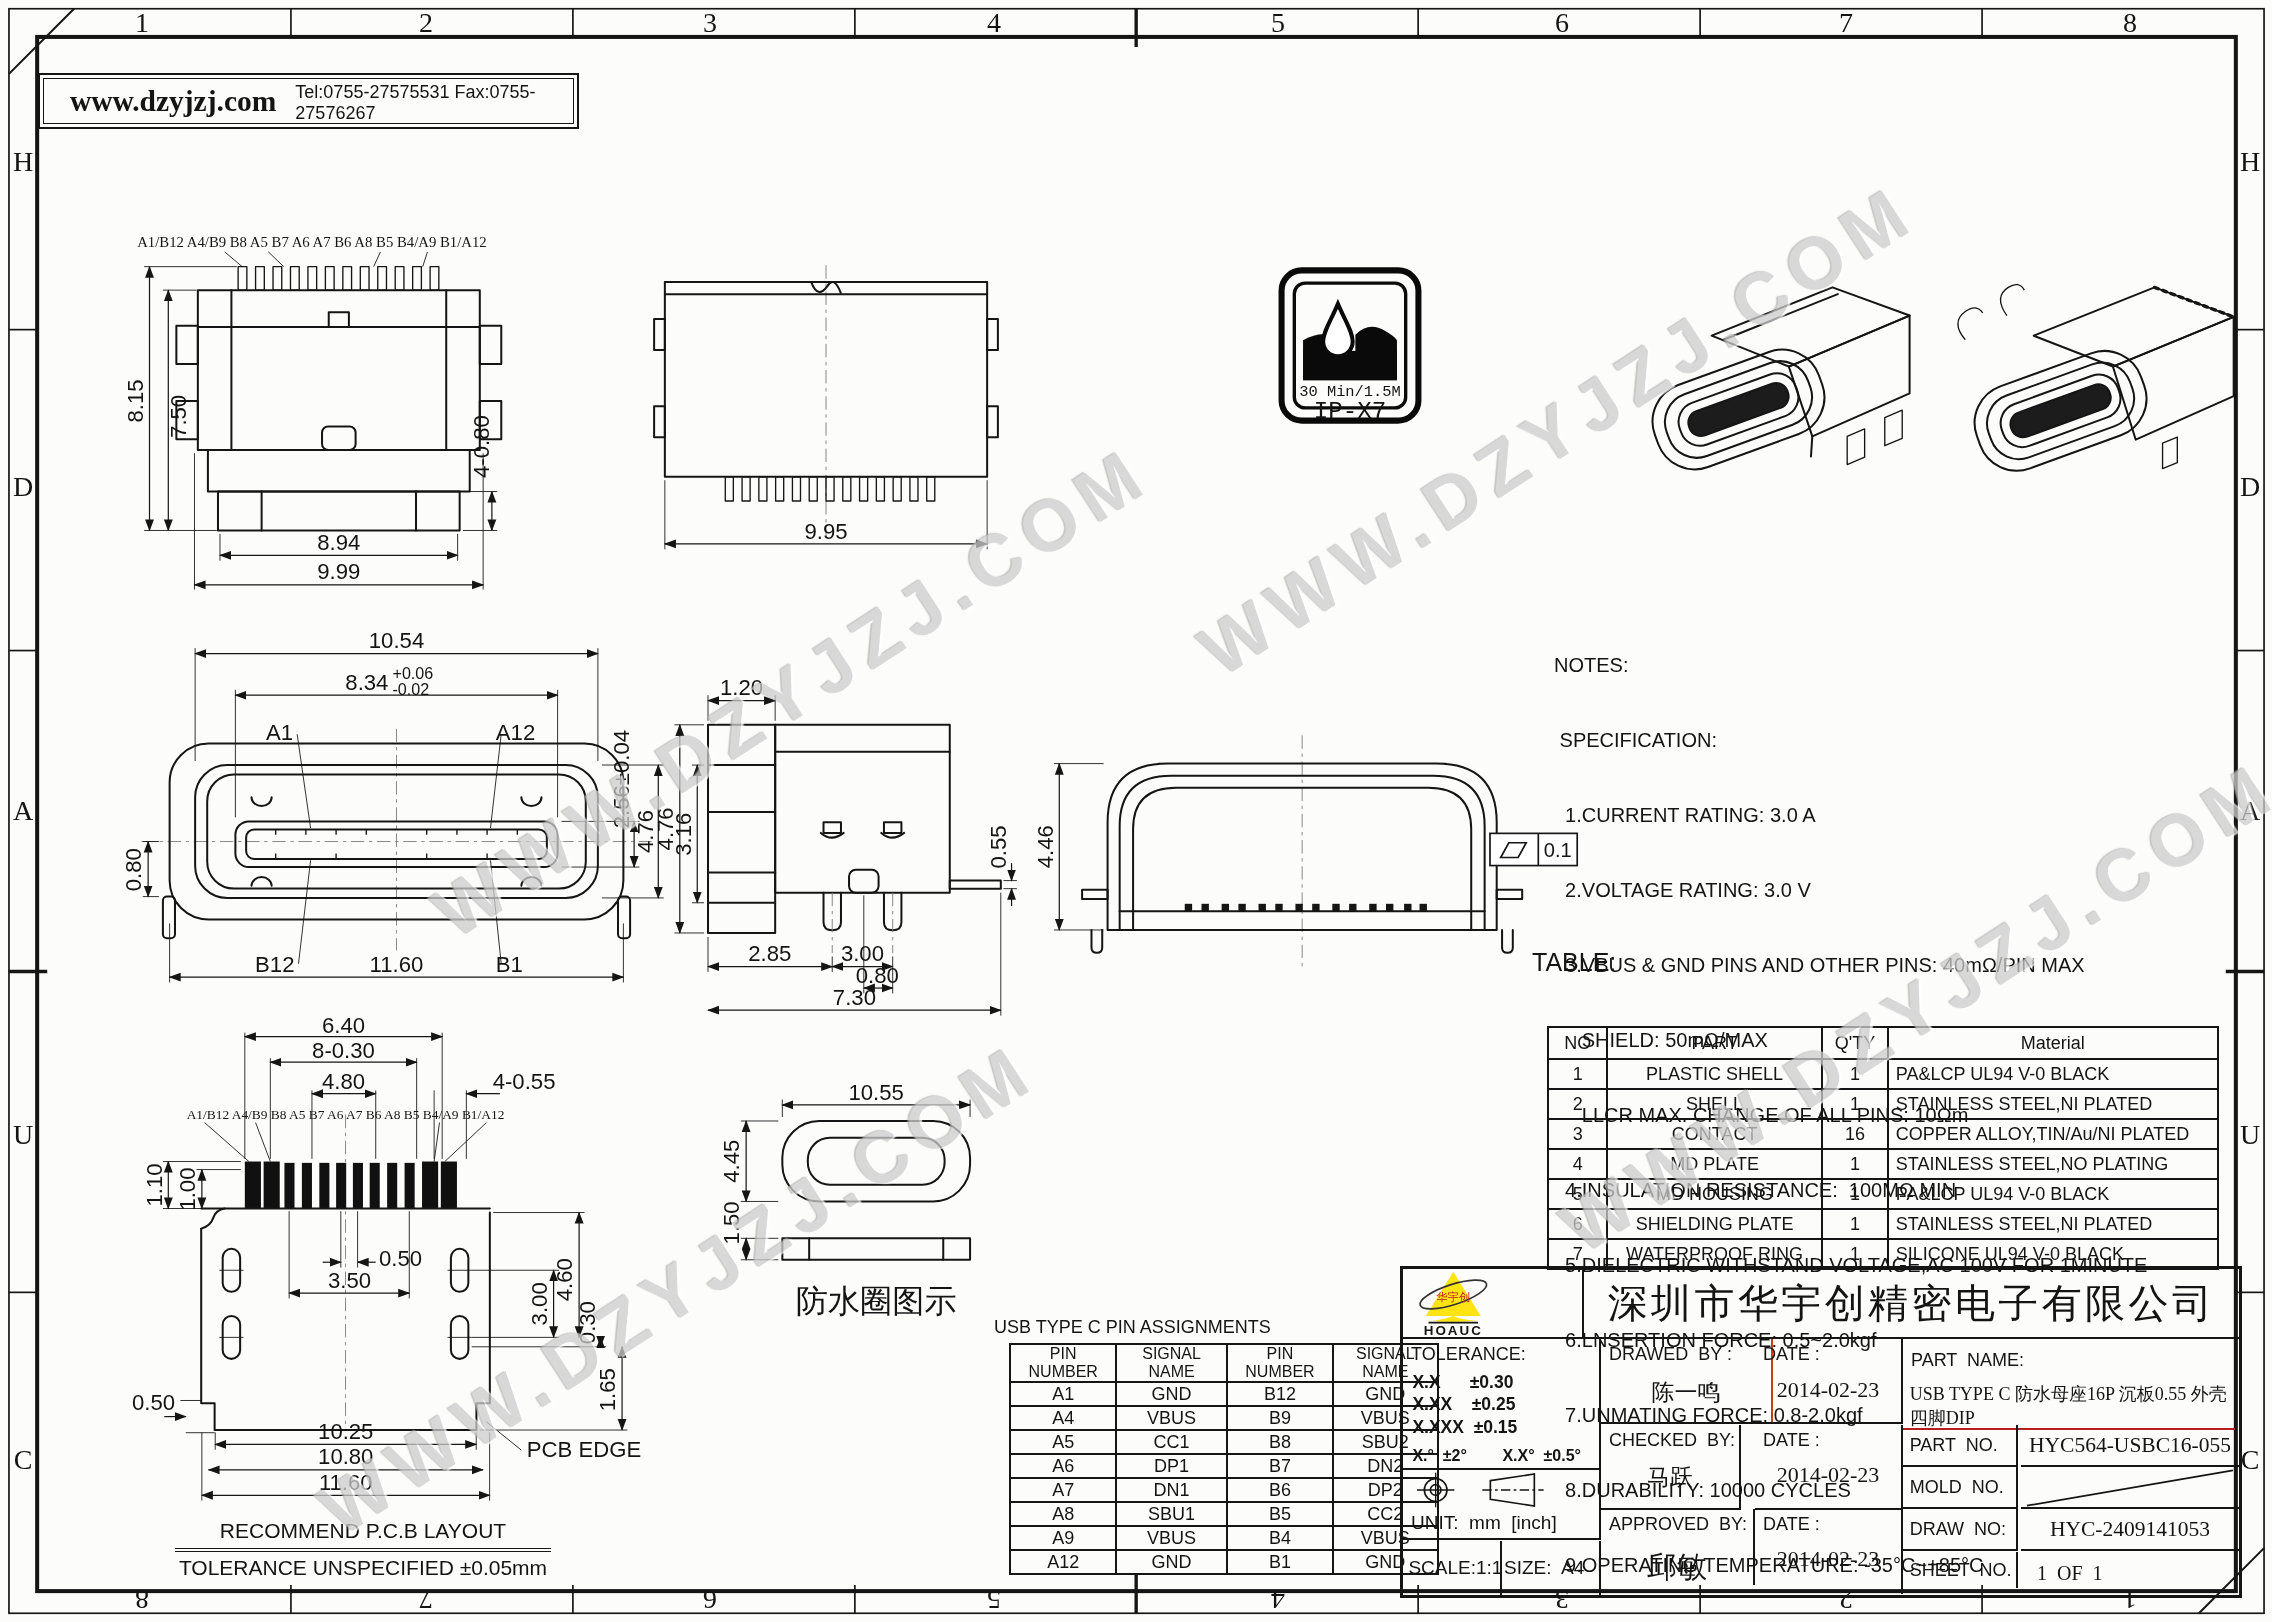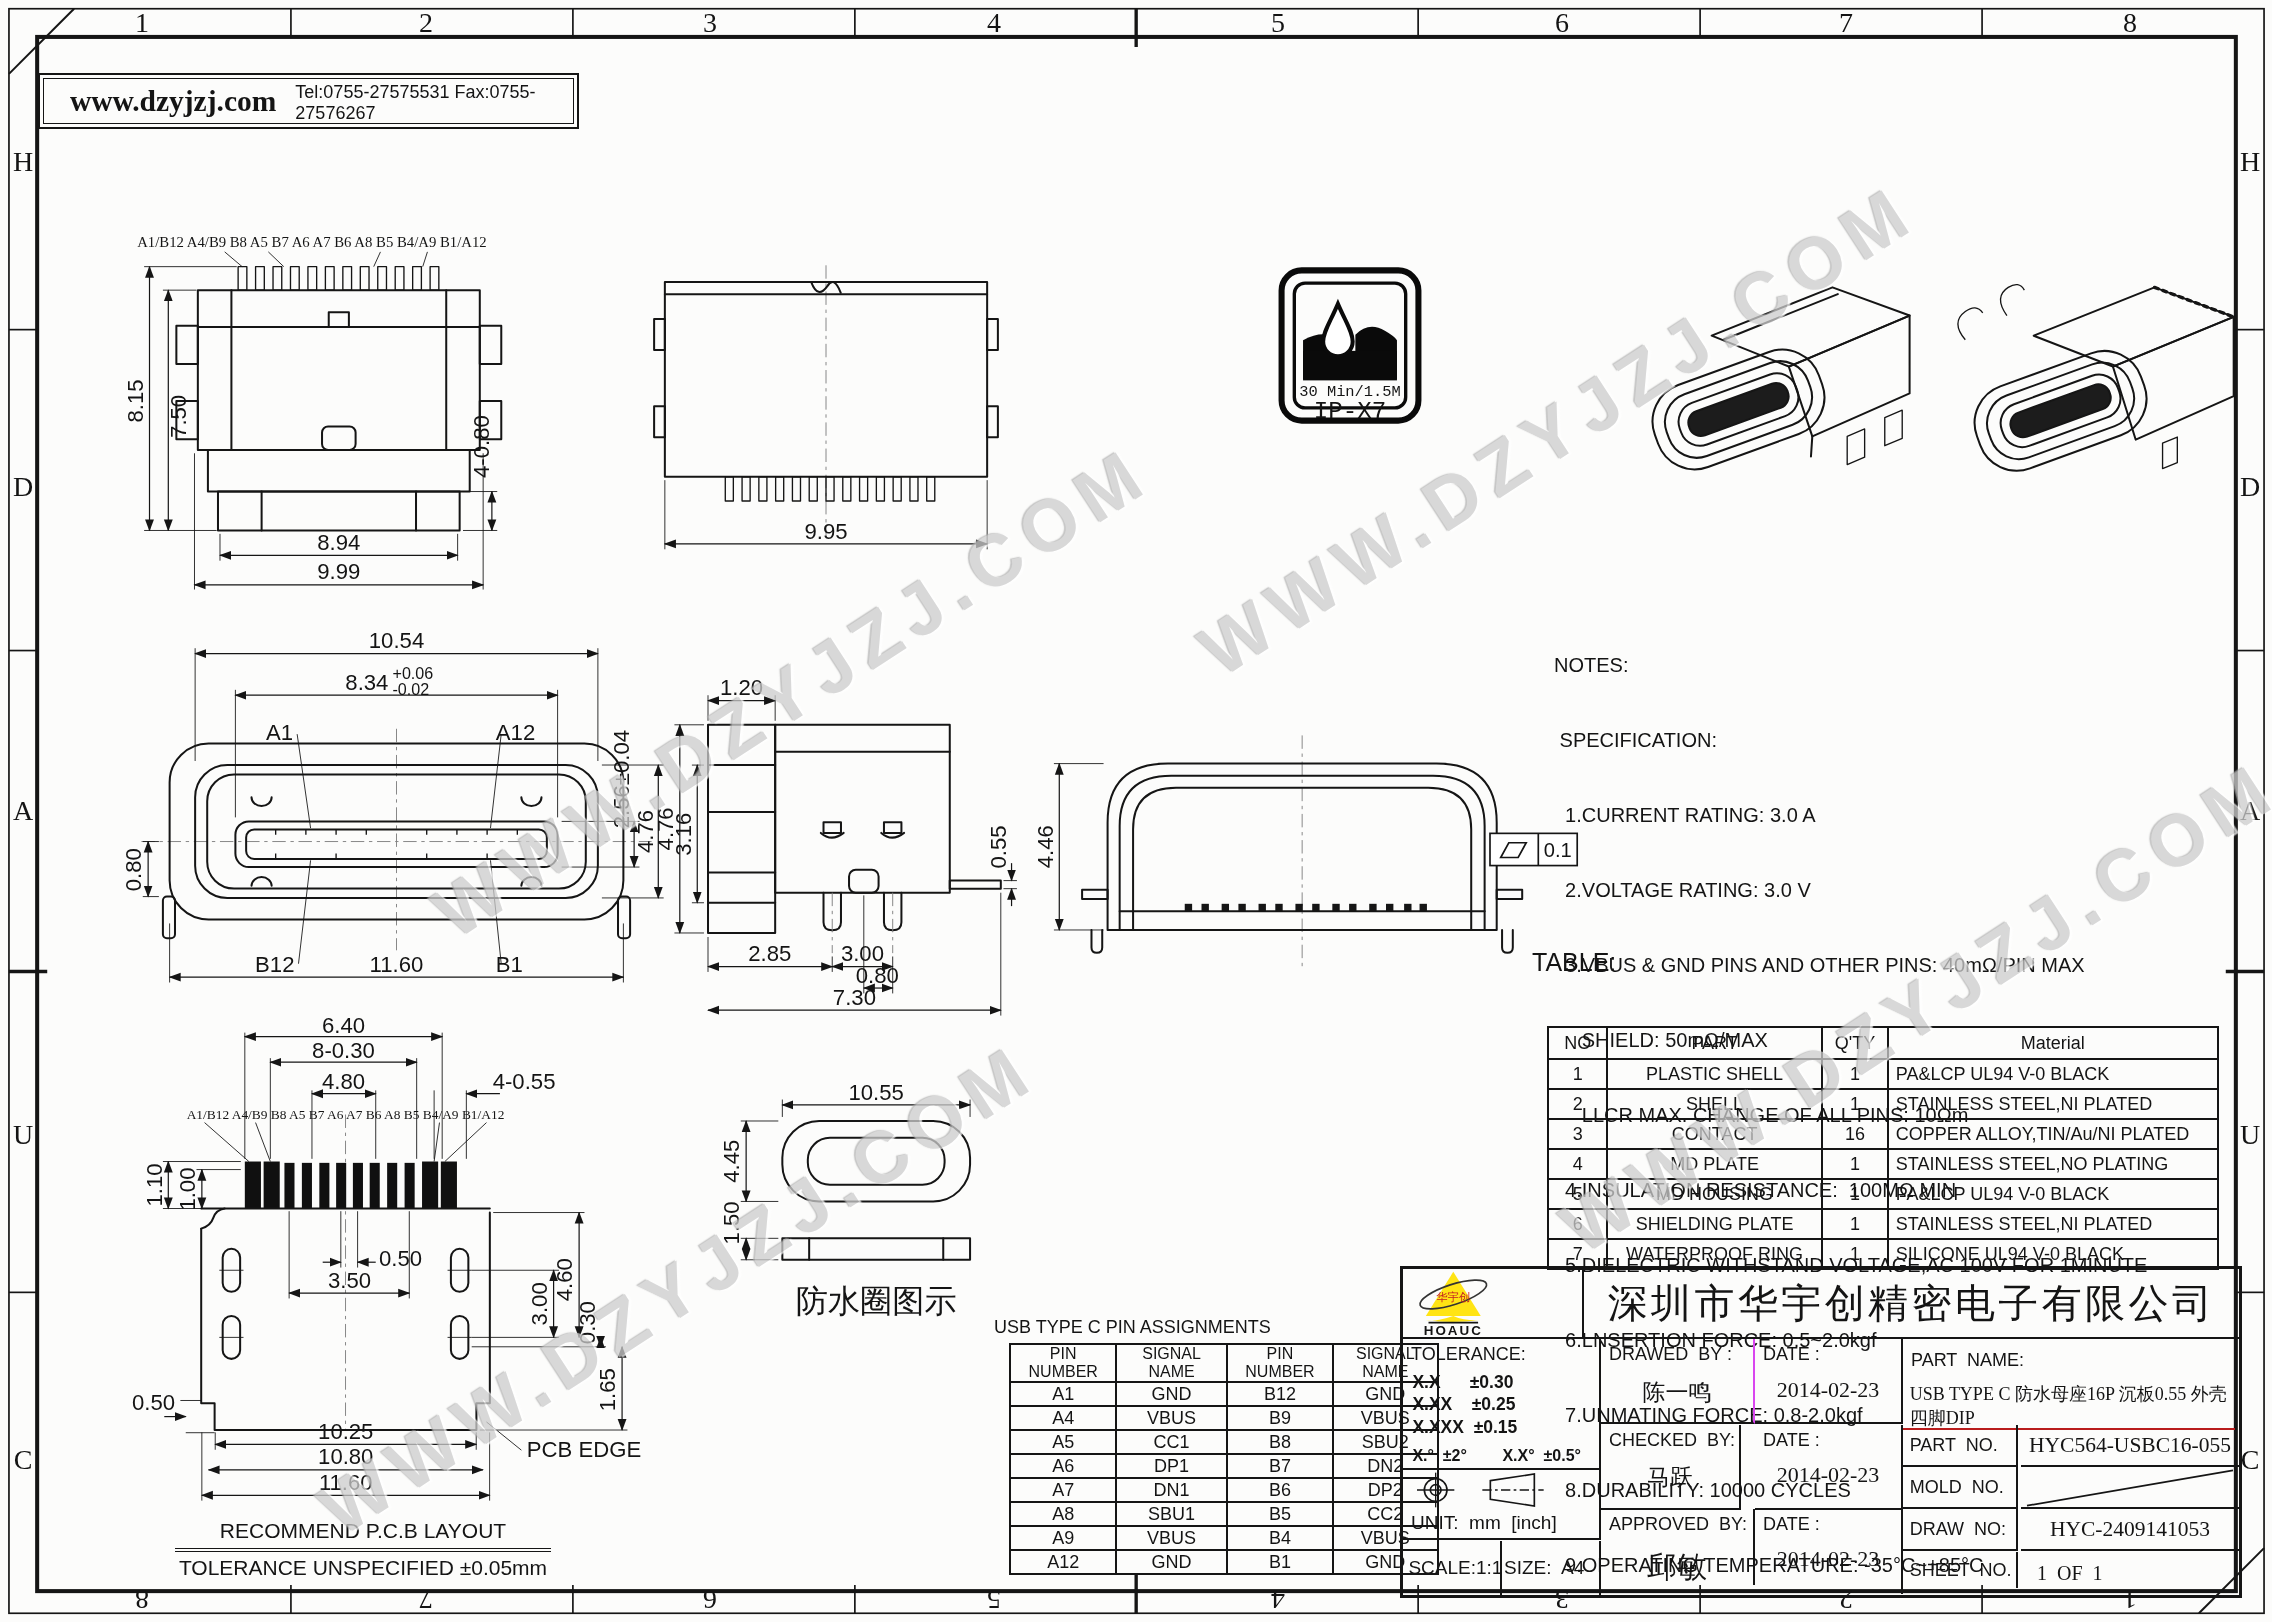--- a/index.html
+++ b/index.html
@@ -745,21 +745,21 @@
         <line x1="20" y1="30" x2="76" y2="30" stroke="#151515" stroke-width="2"></line>
         <line x1="48" y1="4" x2="48" y2="56" stroke="#151515" stroke-width="2"></line>
         <path d="M130,16 L196,6 L196,54 L130,44 Z" fill="none" stroke="#151515" stroke-width="2.5"></path>
         <line x1="118" y1="30" x2="210" y2="30" stroke="#151515" stroke-width="2" stroke-dasharray="14 5 4 5"></line>
       </svg>
       <div class="pre" style="font-size:19px;padding-left:8px">UNIT:  mm  [inch]</div>
     </div>
     <div class="tb-cell" style="left:0;top:272px;width:99px;height:54px;border-right:2px solid #151515;display:flex;align-items:center;padding-left:5.4px;font-size:19px">SCALE:1:1</div>
     <div class="tb-cell pre" style="left:101px;top:272px;width:97px;height:54px;border-right:2px solid #151515;display:flex;align-items:center;font-size:19px">SIZE:  A4</div>
 
-    <div class="tb-cell" style="left:198px;top:70px;width:154px;height:85px;border-right:2px solid #d946ef;border-bottom:2px solid #151515">
+    <div class="tb-cell" style="left:198px;top:70px;width:172px;height:85px;border-right:2px solid #c2410c;border-bottom:2px solid #151515">
       <div class="tb-lab pre">DRAWED  BY :</div>
       <div style="text-align:center;font-size:23px;margin-top:12px">陈一鸣</div>
     </div>
     <div class="tb-cell" style="left:352px;top:70px;width:148px;height:85px;border-right:2px solid #151515;border-bottom:2px solid #151515">
       <div class="tb-lab">DATE :</div>
       <div class="tb-serif" style="text-align:center;font-size:22px;margin-top:12px">2014-02-23</div>
     </div>
     <div class="tb-cell" style="left:198px;top:156px;width:140px;height:85px;border-right:2px solid #151515;border-bottom:2px solid #151515">
       <div class="tb-lab pre">CHECKED  BY:</div>
       <div style="text-align:center;font-size:23px;margin-top:10.7px">马跃</div>

